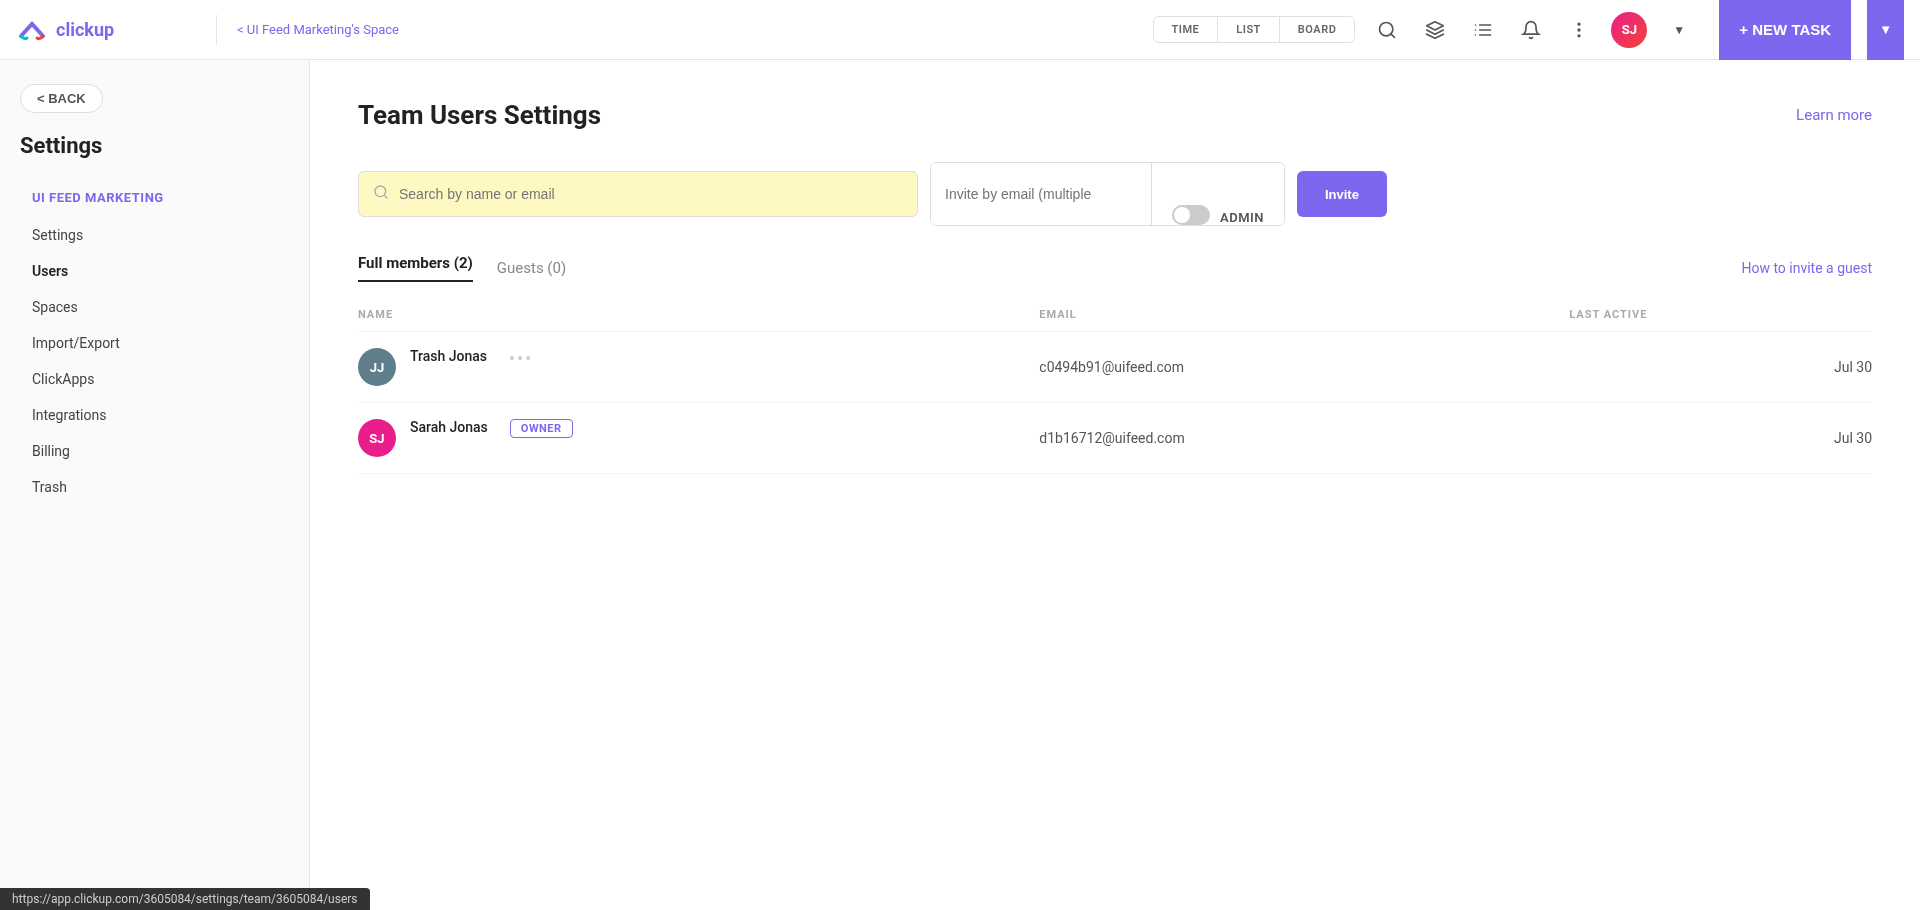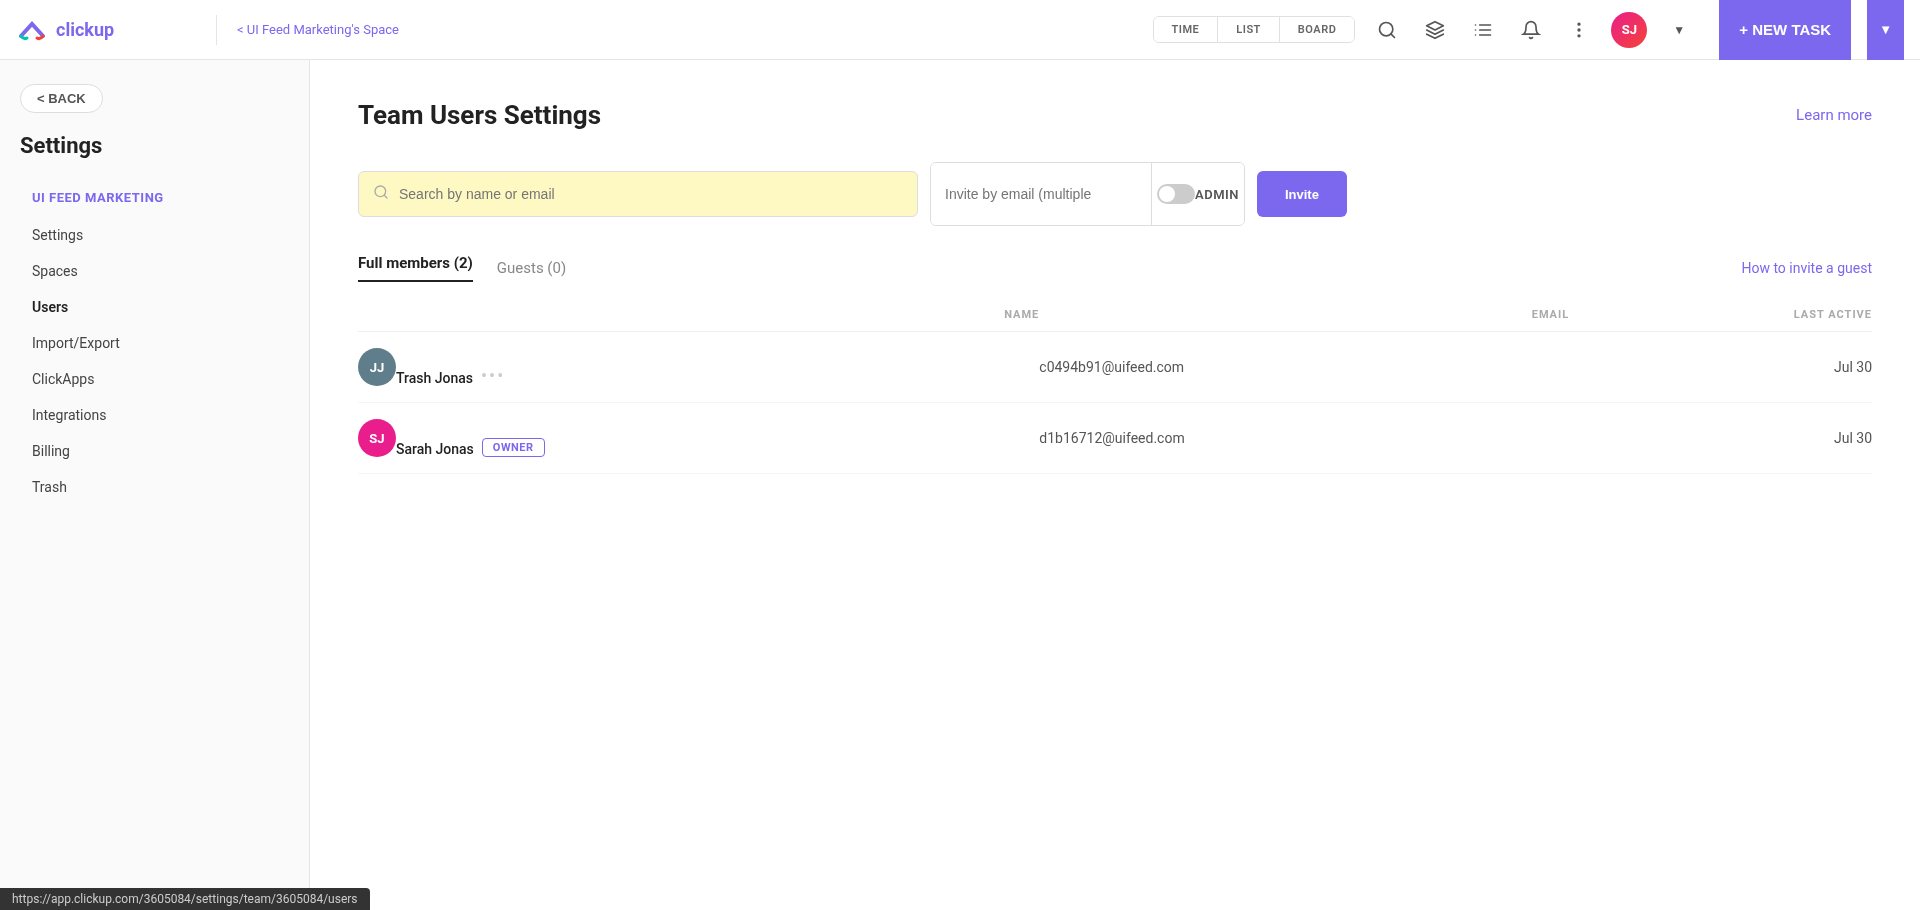--- a/index.html
+++ b/index.html
@@ -244,22 +244,23 @@
       outline: none;
       padding: 0 14px;
       font-size: 14px;
       color: #888;
       width: 220px;
       background: #fff;
       height: 100%;
     }
     .admin-toggle-area {
       display: flex;
-      align-items: center;
-      padding: 0 5px;
+      align-items: flex-end;
+      gap: 10px;
+      padding: 0 20px;
       border-left: 1px solid #ddd;
       height: 100%;
       background: #fff;
     }
     .toggle-switch {
       width: 38px;
       height: 20px;
       border-radius: 10px;
       background: #ccc;
       position: relative;
@@ -325,42 +326,43 @@
       text-decoration: none;
       cursor: pointer;
     }
 
     
     .members-table {
       width: 100%;
       border-collapse: collapse;
     }
     .table-header-row th {
-      text-align: right;
+      text-align: left;
       font-size: 11px;
       font-weight: 700;
       color: #aaa;
       letter-spacing: 1px;
       text-transform: uppercase;
       padding: 10px 0;
       border-bottom: 1px solid #f0f0f0;
       margin-left: 10px;
     }
     .th-name { width: 45%; }
     .th-email { width: 35%; }
     .th-last-active { width: 20%; text-align: right; }
 
     .table-row td {
       padding: 16px 0;
       border-bottom: 1px solid #f5f5f5;
       vertical-align: middle;
     }
     .member-cell {
       display: flex;
-      align-items: flex-end;
+      align-items: flex-start;
+      gap: 14px;
     }
     .member-avatar {
       width: 38px;
       height: 38px;
       border-radius: 50%;
       display: flex;
       align-items: center;
       justify-content: center;
       font-size: 13px;
       font-weight: 700;
@@ -479,22 +481,22 @@
   <button class="new-task-caret">▼</button>
 </nav>
 
 <div class="app-body">
 
   <aside class="sidebar">
     <button class="back-btn">&lt; BACK</button>
     <div class="sidebar-heading">Settings</div>
     <div class="sidebar-nav-active">UI FEED MARKETING</div>
     <div class="sidebar-nav-item">Settings</div>
+    <div class="sidebar-nav-item" style="font-weight:600; color:#222;">Users</div>
     <div class="sidebar-nav-item">Spaces</div>
-    <div class="sidebar-nav-item" style="font-weight:600; color:#222;">Users</div>
     <div class="sidebar-nav-item">Import/Export</div>
     <div class="sidebar-nav-item">ClickApps</div>
     <div class="sidebar-nav-item">Integrations</div>
     <div class="sidebar-nav-item">Billing</div>
     <div class="sidebar-nav-item">Trash</div>
   </aside>
 
   <main class="main-content">
     <div class="page-header">
       <h1 class="page-title">Team Users Settings</h1>

